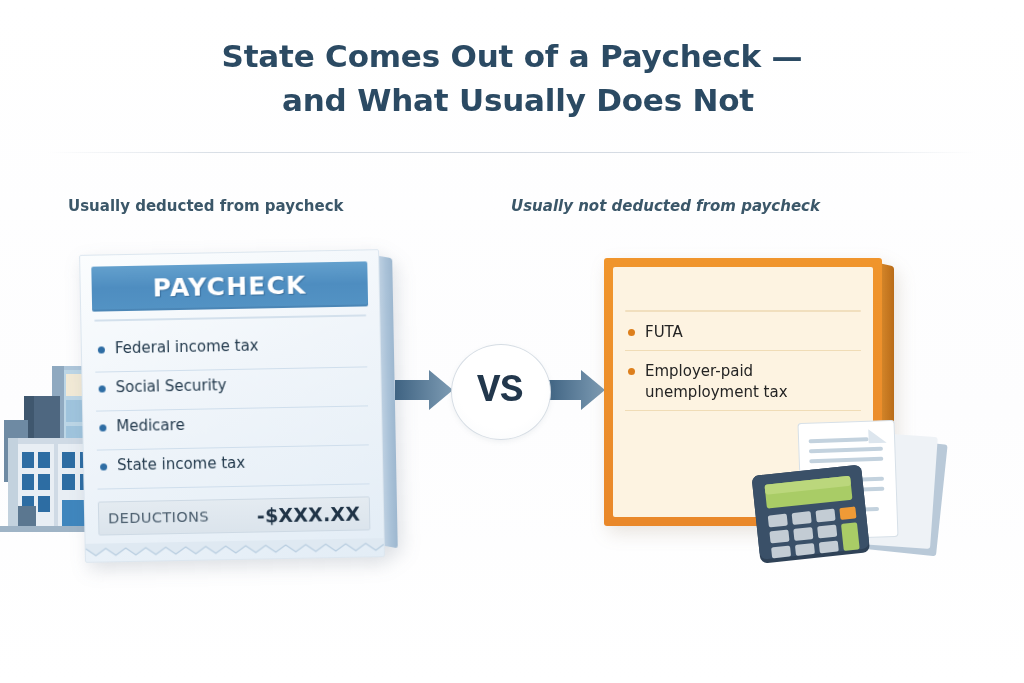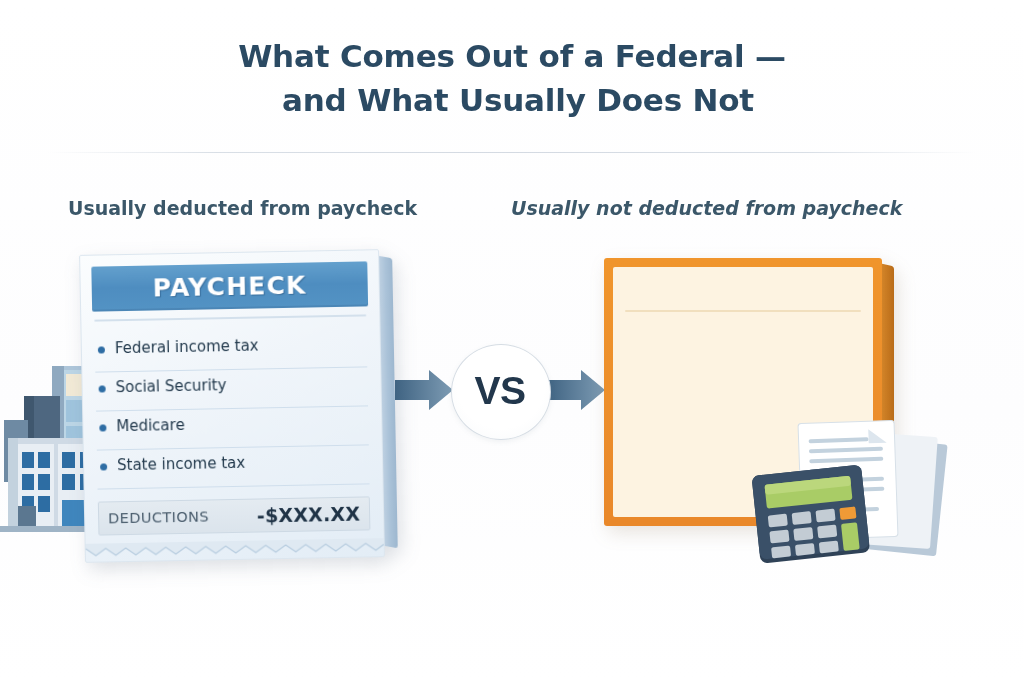--- a/index.html
+++ b/index.html
@@ -50,21 +50,21 @@
     width: 928px;
     height: 1px;
     background: linear-gradient(90deg, rgba(210,216,223,0) 0%, #d9dfe6 18%, #d4dae2 50%, #d9dfe6 82%, rgba(210,216,223,0) 100%);
   }
 
   
   .subhead {
     position: absolute;
     font-family: "DejaVu Sans", sans-serif;
     font-weight: 700;
-    font-size: 19px;
+    font-size: 15px;
     color: #3b5769;
     white-space: nowrap;
   }
   #subhead-left  { left: 68px;  top: 197px; }
   #subhead-right { left: 511px; top: 197px; font-style: italic; }
 
   
   .building-wrap {
     position: absolute;
     left: -4px;
@@ -208,21 +208,21 @@
   }
   .vs-text {
     position: absolute;
     left: 56px;
     top: 2px;
     width: 98px;
     height: 94px;
     display: flex;
     align-items: center;
     justify-content: center;
-    font-family: Liberation Sans, sans-serif;
+    font-family: Liberation Mono, monospace;
     font-weight: 700;
     font-size: 39px;
     letter-spacing: -0.5px;
     color: #22374c;
   }
 
   
   .employer-wrap {
     position: absolute;
     left: 604px;
@@ -325,21 +325,21 @@
     width: 212px;
     height: 160px;
   }
 </style>
 </head>
 <body>
 
 <div id="stage">
 
   <div class="title-block">
-    <div class="title-line l1">What Comes Out of a Federal —</div>
+    <div class="title-line l1">State Comes Out of a Paycheck —</div>
     <div class="title-line l2">and What Usually Does Not</div>
   </div>
 
   <div class="hr-divider"></div>
 
   <div class="subhead" id="subhead-left">Usually deducted from paycheck</div>
   <div class="subhead" id="subhead-right">Usually not deducted from paycheck</div>
 
   <div class="building-wrap">
     <svg width="128" height="172" viewBox="0 0 128 172">
@@ -422,20 +422,24 @@
     <div class="vs-circle"></div>
     <div class="vs-text">VS</div>
   </div>
 
   <div class="employer-wrap">
     <div class="emp-side"></div>
     <div class="employer">
       <div class="emp-inner">
         <div class="emp-header"></div>
         <div class="emp-topline"></div>
+        <ul class="emp-list">
+          <li><span>FUTA</span></li>
+          <li><span>Employer-paid unemployment tax</span></li>
+        </ul>
       </div>
     </div>
   </div>
 
   <div class="calc-wrap">
     <svg width="212" height="160" viewBox="0 0 212 160">
 
       <g>
         <rect x="112" y="28" width="88" height="112" rx="3" fill="#b9c9d8" transform="rotate(6 156 84)"></rect>
         <rect x="104" y="22" width="88" height="112" rx="3" fill="#eef2f6" transform="rotate(4 148 78)"></rect>

